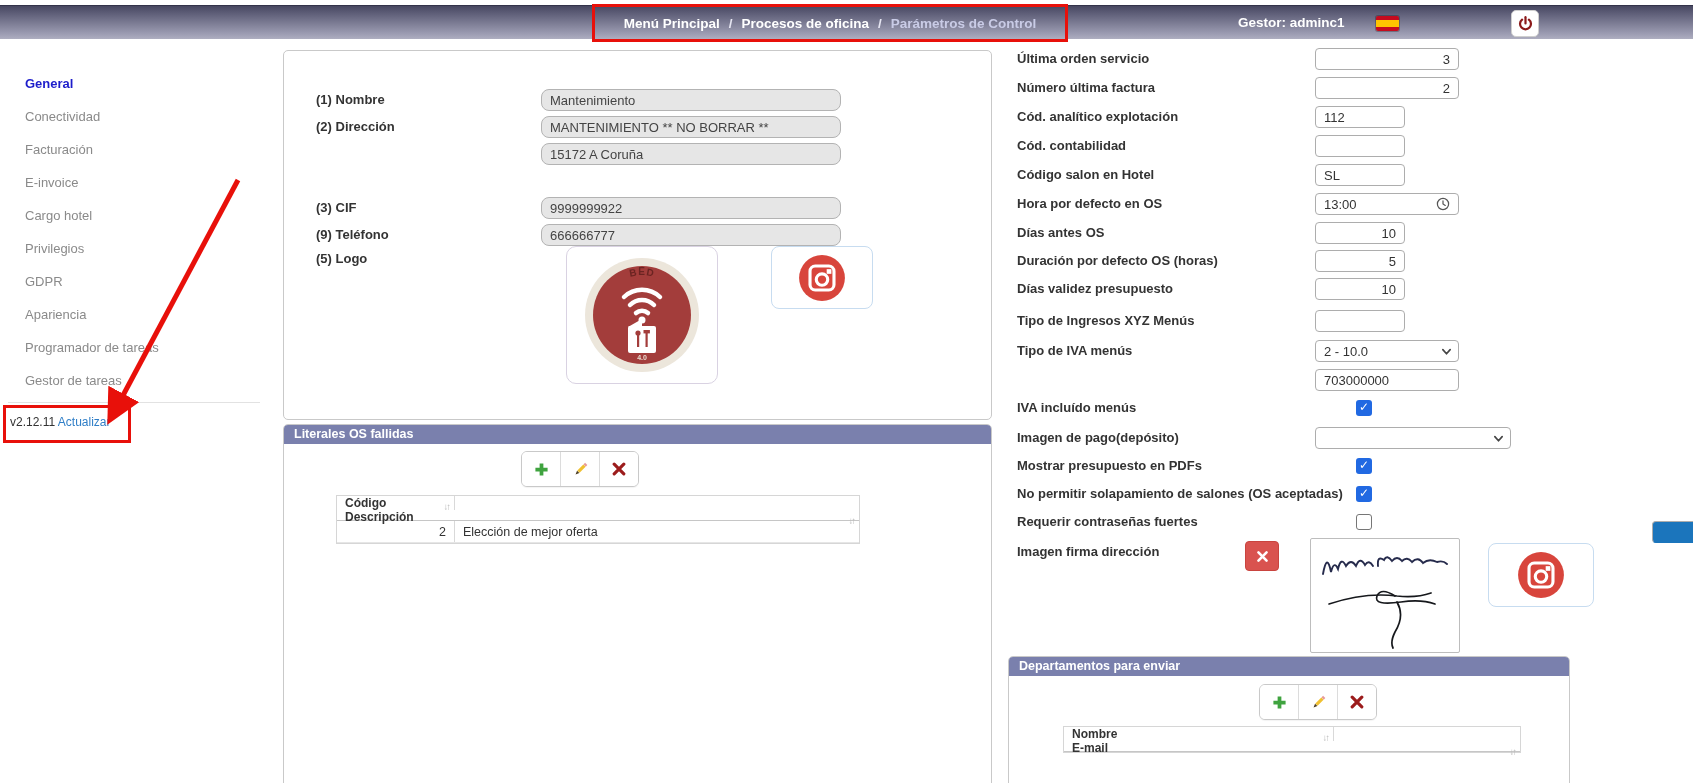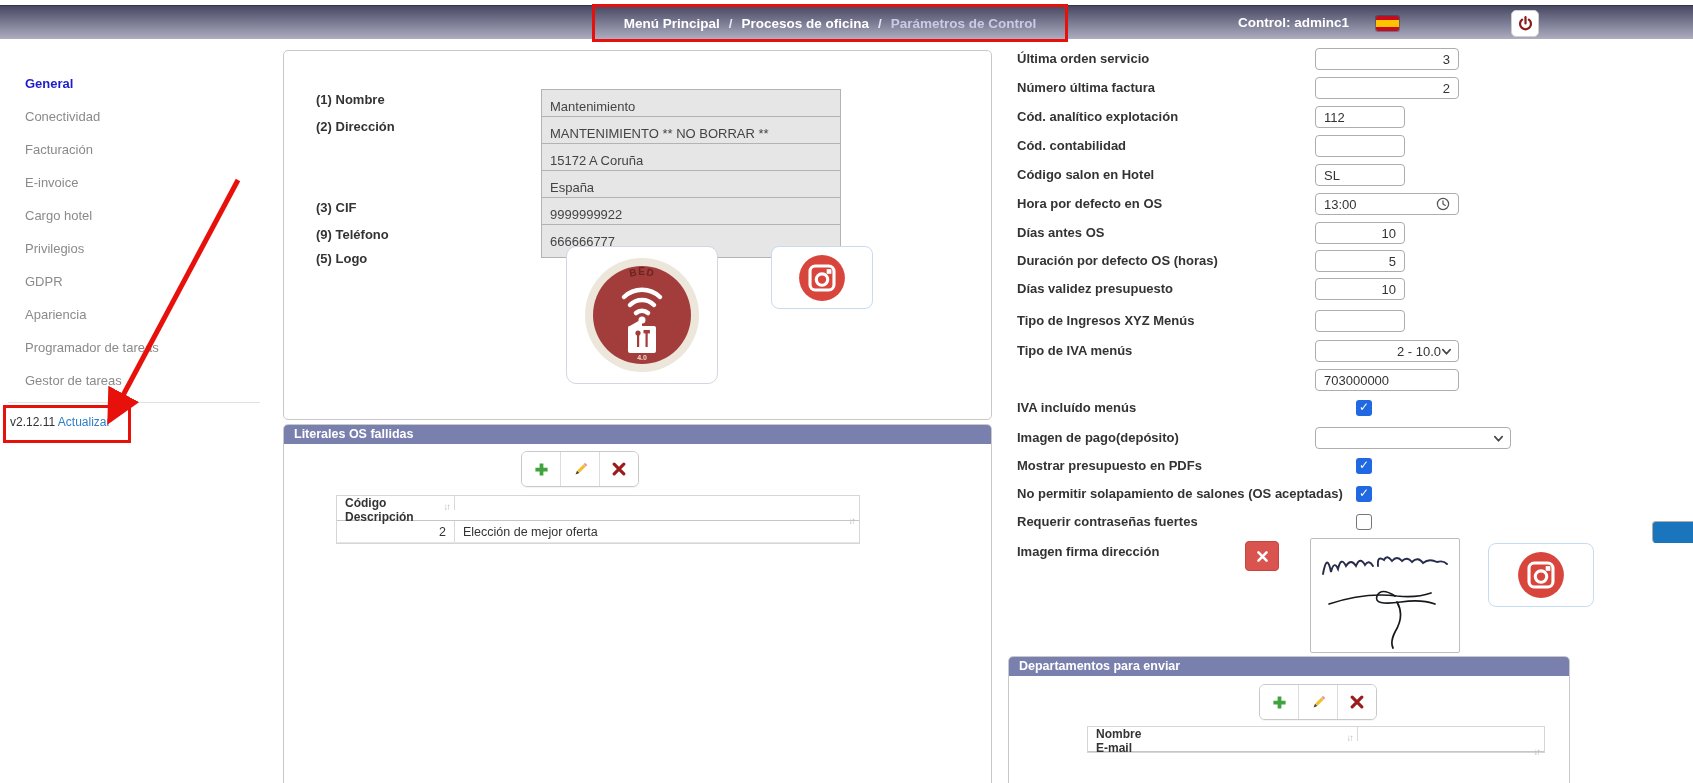--- a/index.html
+++ b/index.html
@@ -35,22 +35,22 @@
   .anno-box { position:absolute; border:3px solid #e8100a; pointer-events:none; z-index:60; }
   .anno-arrow { position:absolute; left:0; top:0; width:1693px; height:783px; pointer-events:none; z-index:59; }
 
   
   .panel { position:absolute; background:#fff; border:1px solid #c9c9c9; border-radius:5px; }
   .phead { height:19px; line-height:19px; background:#7a80ad; color:#fff; font-weight:bold;
            font-size:12.5px; padding:0 10px; border-radius:4px 4px 0 0; }
 
   
   .gin { position:absolute; left:257px; width:300px; height:22px; box-sizing:border-box;
-         background:#e6e6e6; border:1px solid #b3b3b3; border-radius:0;
-         font-family:inherit; font-size:13px; color:#444; padding:16px 8px; }
+         background:#e6e6e6; border:1px solid #b3b3b3; border-radius:8px;
+         font-family:inherit; font-size:13px; color:#444; padding:4px 8px; }
   .flabel { position:absolute; left:32px; height:22px; line-height:22px; font-size:13px; font-weight:bold; color:#333; white-space:nowrap; }
 
   .logo-card { position:absolute; background:#fff; display:flex; align-items:center; justify-content:center; }
   .card-purple { border:1px solid #d9d2e2; border-radius:10px; }
   .card-blue   { border:1px solid #c7dcf0; border-radius:8px; }
 
   
   .tbar { position:absolute; display:flex; border:1px solid #c9c9c9; border-radius:6px; background:#fff; overflow:hidden; box-shadow:0 1px 1px rgba(0,0,0,.05); }
   .tbtn { width:38px; height:34px; display:flex; align-items:center; justify-content:center;
           border-right:1px solid #dcdcdc; cursor:pointer; background:#fff; }
@@ -71,21 +71,21 @@
   
   .rlabel { position:absolute; left:1017px; width:330px; height:22px; line-height:22px;
             font-size:13px; font-weight:bold; color:#333; white-space:nowrap; }
   .in { position:absolute; height:22px; box-sizing:border-box; background:#fff; border:1px solid #adadad;
         border-radius:4px; font-family:inherit; font-size:13px; color:#333; padding:0 8px; }
   .in-sm  { left:1315px; width:90px; }
   .in-wide{ left:1315px; width:144px; }
   .num { text-align:right; }
   .sel { position:absolute; left:1315px; height:22px; box-sizing:border-box; background:#fff; border:1px solid #adadad;
          border-radius:4px; font-size:13px; color:#333; padding:0 6px 0 8px; display:flex; align-items:center;
-         justify-content:flex-end; cursor:pointer; }
+         justify-content:space-between; cursor:pointer; }
   .sel-md { width:144px; } .sel-lg { width:196px; }
   .cb { position:absolute; left:1356px; width:16px; height:16px; border-radius:3px; box-sizing:border-box; cursor:pointer; }
   .cb.on { background:#2169e2; }
   .cb.on::after { content:"✓"; position:absolute; left:3px; top:0px; color:#fff; font-size:12px; font-weight:bold; }
   .cb.off { background:#fff; border:1.5px solid #767676; }
   .del-btn { position:absolute; left:1245px; top:541px; width:32px; height:28px; background:#d9534f;
              border:1px solid #c9443f; border-radius:4px; display:flex; align-items:center; justify-content:center; cursor:pointer; }
   .sig-card { position:absolute; left:1310px; top:538px; width:148px; height:113px; background:#fff;
               border:1px solid #bdbdbd; border-radius:2px; display:flex; align-items:center; justify-content:center; }
   .clock-ic { position:absolute; left:1436px; top:197px; pointer-events:none; }
@@ -96,21 +96,21 @@
 <div class="screen">
 
   <div class="topbar">
     <div class="crumb-box">
       <span class="crumb">Menú Principal</span>
       <span class="crumb-sep">/</span>
       <span class="crumb">Procesos de oficina</span>
       <span class="crumb-sep">/</span>
       <span class="crumb crumb-last">Parámetros de Control</span>
     </div>
-    <div class="user-label">Control: adminc1</div>
+    <div class="user-label">Gestor: adminc1</div>
     <div class="flag"></div>
     <div class="power-btn">
       <svg width="17" height="17" viewBox="0 0 20 20">
         <path d="M10 2.5v7.5" fill="none" stroke="#8b1a1a" stroke-width="2.6" stroke-linecap="round"></path>
         <path d="M6 5.4a6.4 6.4 0 1 0 8 0" fill="none" stroke="#8b1a1a" stroke-width="2.6" stroke-linecap="round"></path>
       </svg>
     </div>
   </div>
 
   <div class="nav-item active" style="top:74px">General</div>
@@ -144,21 +144,20 @@
 
     <div class="flabel" style="top:38px">(1) Nombre</div>
     <div class="flabel" style="top:65px">(2) Dirección</div>
     <div class="flabel" style="top:146px">(3) CIF</div>
     <div class="flabel" style="top:173px">(9) Teléfono</div>
     <div class="flabel" style="top:197px">(5) Logo</div>
 
     <input class="gin" style="top: 38px;" disabled="" value="Mantenimiento">
     <input class="gin" style="top: 65px;" disabled="" value="MANTENIMIENTO ** NO BORRAR **">
     <input class="gin" style="top: 92px;" disabled="" value="15172 A Coruña">
-    <input class="gin" style="top: 119px;" disabled="" value="España">
     <input class="gin" style="top: 146px;" disabled="" value="9999999922">
     <input class="gin" style="top: 173px;" disabled="" value="666666777">
 
     <div class="logo-card card-purple" style="left:282px; top:195px; width:150px; height:136px;">
       <svg width="120" height="120" viewBox="0 0 120 120">
         <circle cx="60" cy="60" r="57" fill="#ece6db"></circle>
         <circle cx="60" cy="60" r="49" fill="#a33d3b"></circle>
         <defs>
             <path id="arcTop" d="M22 42 A44 44 0 0 1 98 42"></path>
           </defs>
@@ -347,21 +346,21 @@
             </g>
         </svg>
       </div>
       <div class="tbtn">
         <svg width="14" height="14" viewBox="0 0 16 16">
             <path d="M2.5 2.5 L13.5 13.5 M13.5 2.5 L2.5 13.5" stroke="#9c1c1c" stroke-width="3.6" stroke-linecap="round"></path>
           </svg>
       </div>
     </div>
 
-    <div class="dtable" style="left:54px; top:69px; width:456px;margin-left:24px;">
+    <div class="dtable" style="left:54px; top:69px; width:456px;">
       <div class="thead">
         <div class="th colsep" style="width:270px">
           <span>Nombre</span>
           <span class="sort">↓↑</span>
         </div>
         <div class="th" style="flex:1">
           <span>E-mail</span>
           <span class="sort">↓↑</span>
         </div>
       </div>

